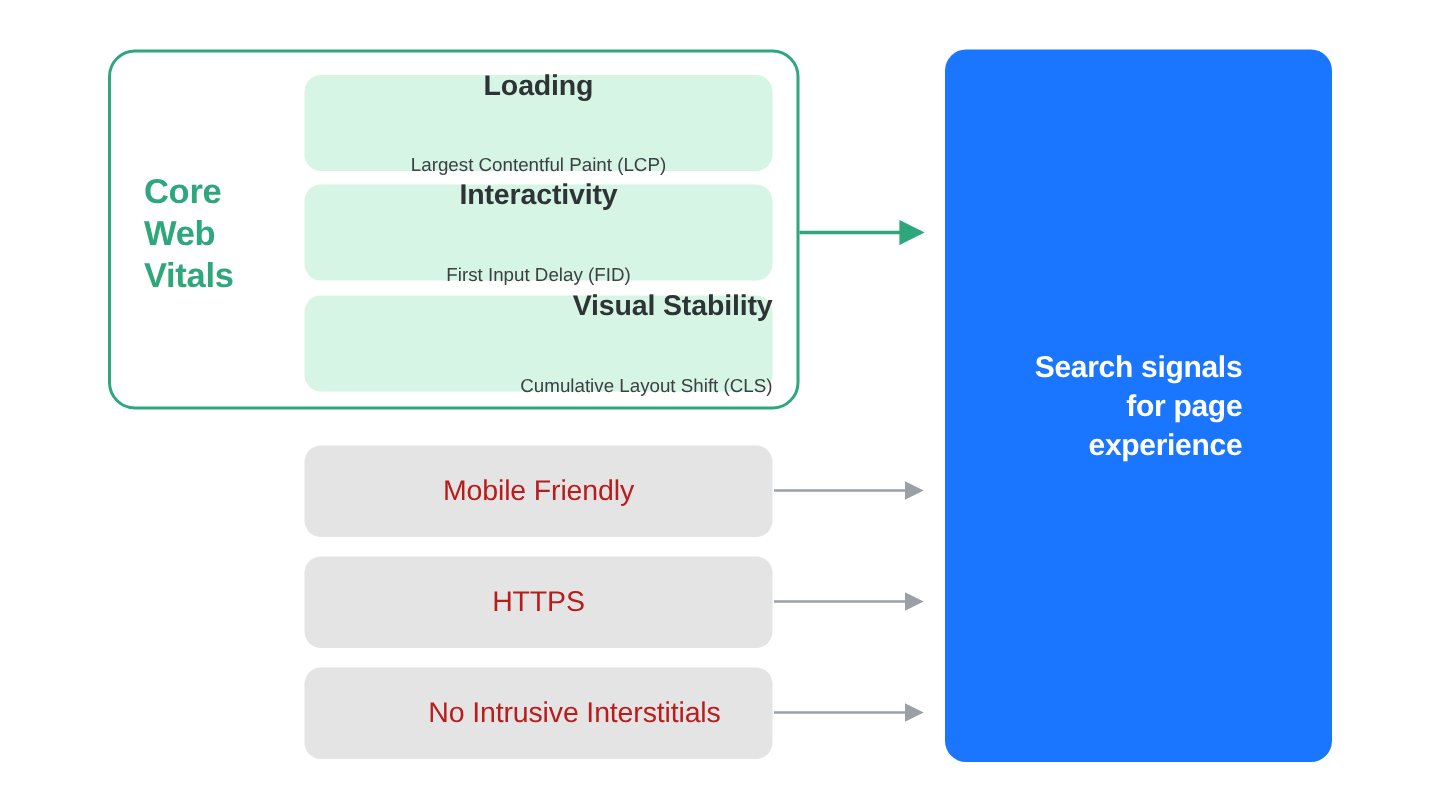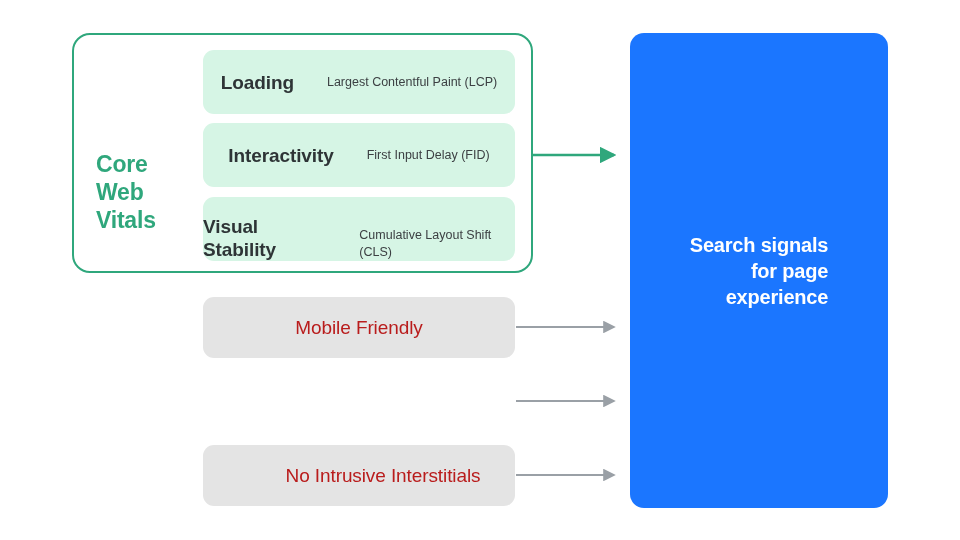--- a/index.html
+++ b/index.html
@@ -35,33 +35,32 @@
     position: absolute;
     left: 96px;
     top: 113px;
     width: 96px;
     color: #2FA77C;
     font-size: 23px;
     font-weight: bold;
     line-height: 28px;
     letter-spacing: -0.2px;
     text-align: left;
-    margin-top: 37px;
   }
 
   
   .vital-card {
     position: absolute;
     left: 203px;
     width: 312px;
     height: 64px;
     background: #D6F5E5;
     border-radius: 11px;
     display: flex;
-    flex-direction: row;
+    flex-direction: column;
     align-items: center;
     justify-content: center;
     gap: 33px;
   }
   .vital-card.v0 { top: 50px; }
   .vital-card.v1 { top: 123px; }
   .vital-card.v2 { top: 197px; align-items: flex-end; }
 
   .vital-title {
     font-size: 19px;
@@ -158,20 +157,23 @@
 
   <div class="vital-card v2">
     <div class="vital-title">Visual Stability</div>
     <div class="vital-sub">Cumulative Layout Shift (CLS)</div>
   </div>
 
   <div class="gray-card g0">
     <div class="gray-label">Mobile Friendly</div>
   </div>
 
+  <div class="gray-card g1">
+    <div class="gray-label">HTTPS</div>
+  </div>
 
   <div class="gray-card g2">
     <div class="gray-label">No Intrusive Interstitials</div>
   </div>
 
   <svg class="arrow-svg" viewBox="0 0 960 540" xmlns="http://www.w3.org/2000/svg">
     <defs>
       <marker id="arrowGreen" markerWidth="7" markerHeight="7" refX="6" refY="3.5" orient="auto" markerUnits="strokeWidth">
         <path d="M0,0 L7,3.5 L0,7 z" fill="#2FA77C"></path>
       </marker>

